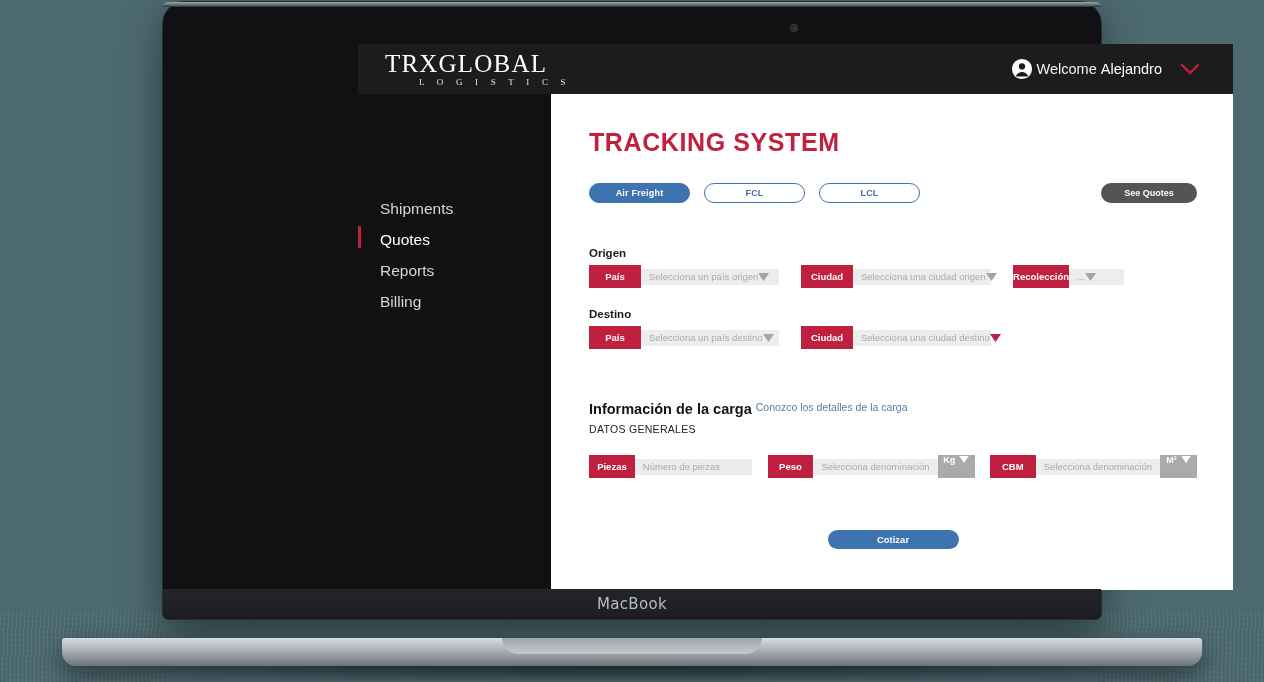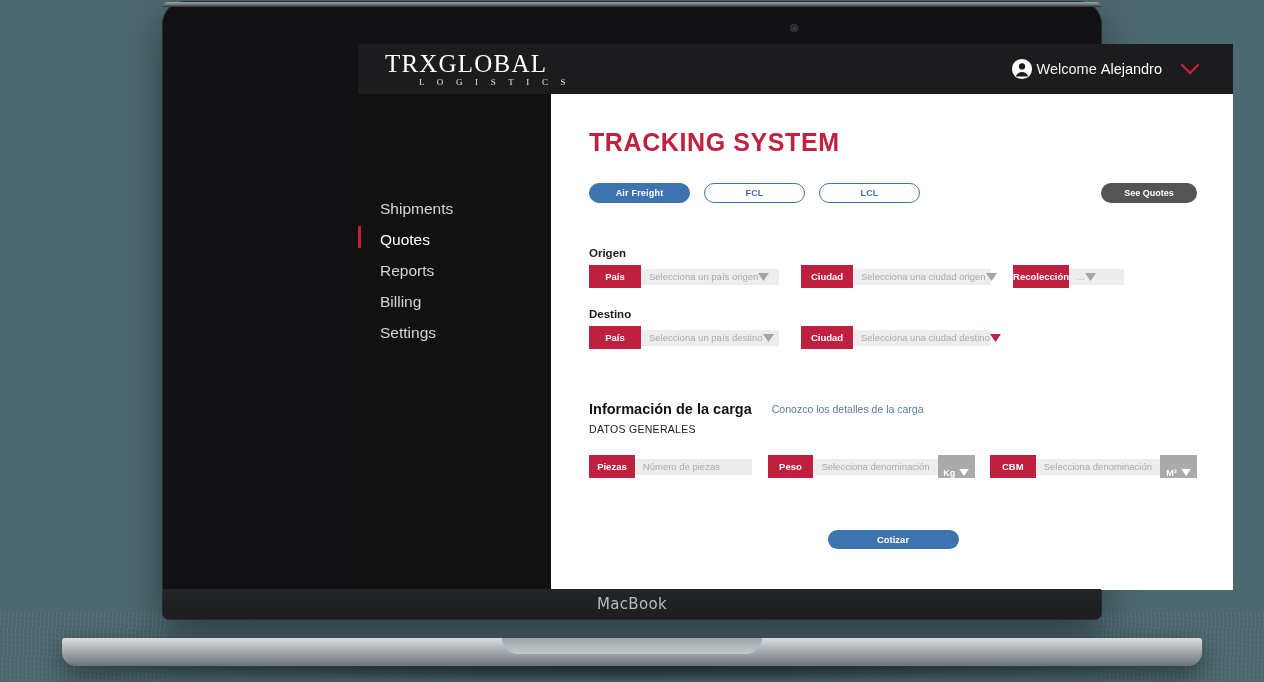--- a/index.html
+++ b/index.html
@@ -168,25 +168,25 @@
   .w-country { width: 138px; }
   .w-city    { width: 138px; }
   .w-recol   { width: 55px; }
   .w-piezas  { width: 136px; background: #ececec; }
   .w-denom   { width: 140px; }
   .gap-lg { width: 22px; }
   .gap-md { width: 18px; }
 
   .unit-chip {
     background: #a8aaab; height: 23px; min-width: 37px;
-    display: flex; align-items: flex-end; justify-content: center; gap: 4px;
+    display: flex; align-items: flex-start; justify-content: center; gap: 4px;
     color: #fff; font-size: 9px; font-weight: bold; cursor: pointer;
   }
 
-  .cargo-head { margin-top: 52px; display: flex; align-items: center; gap: 20px; }
+  .cargo-head { margin-top: 52px; display: flex; align-items: flex-start; gap: 4px; }
   .cargo-title { font-size: 14.5px; font-weight: bold; color: #141414; }
   .cargo-link { font-size: 10.5px; color: #5b7c9c; cursor: pointer; }
   .datos-label { font-size: 10.5px; color: #222; margin-top: 6px; letter-spacing: .3px; }
   .datos-row { margin-top: 20px; }
 
   .cotizar-wrap { display: flex; justify-content: center; margin-top: 52px; }
   .cotizar {
     width: 131px; height: 19px; border-radius: 10px;
     background: #3d73ae; color: #fff;
     font-size: 9.5px; font-weight: bold;
@@ -253,23 +253,20 @@
           </div>
           <div class="nav-item active">
             <span>Quotes</span>
           </div>
           <div class="nav-item">
             <span>Reports</span>
           </div>
           <div class="nav-item">
             <span>Billing</span>
           </div>
-          <div class="nav-item">
-            <span>Settings</span>
-          </div>
         </nav>
 
         <main class="content">
 
           <h1 class="page-title">TRACKING SYSTEM</h1>
 
           <div class="tabrow">
             <div class="tab active">
               <span>Air Freight</span>
             </div>

